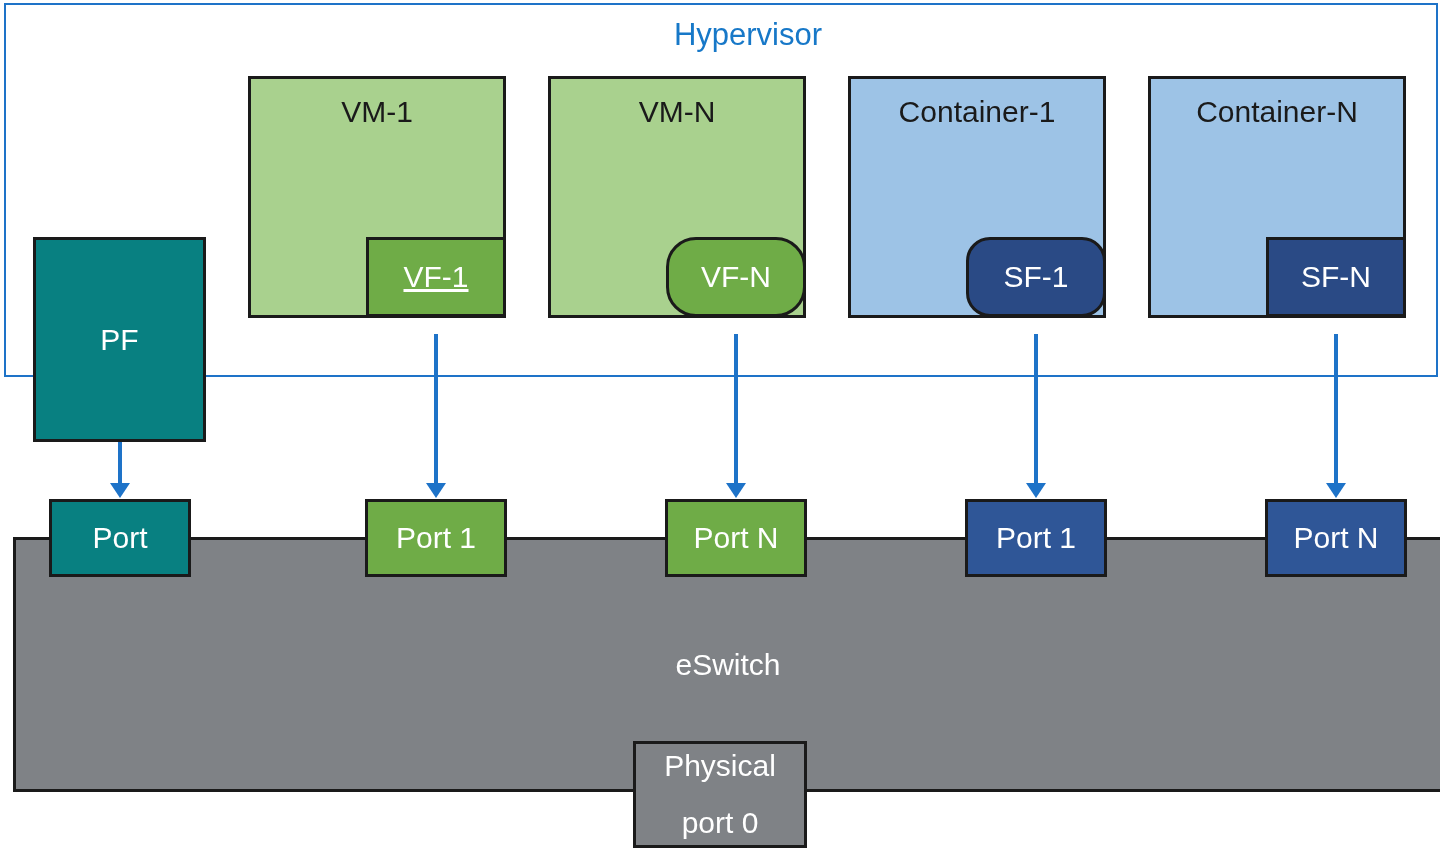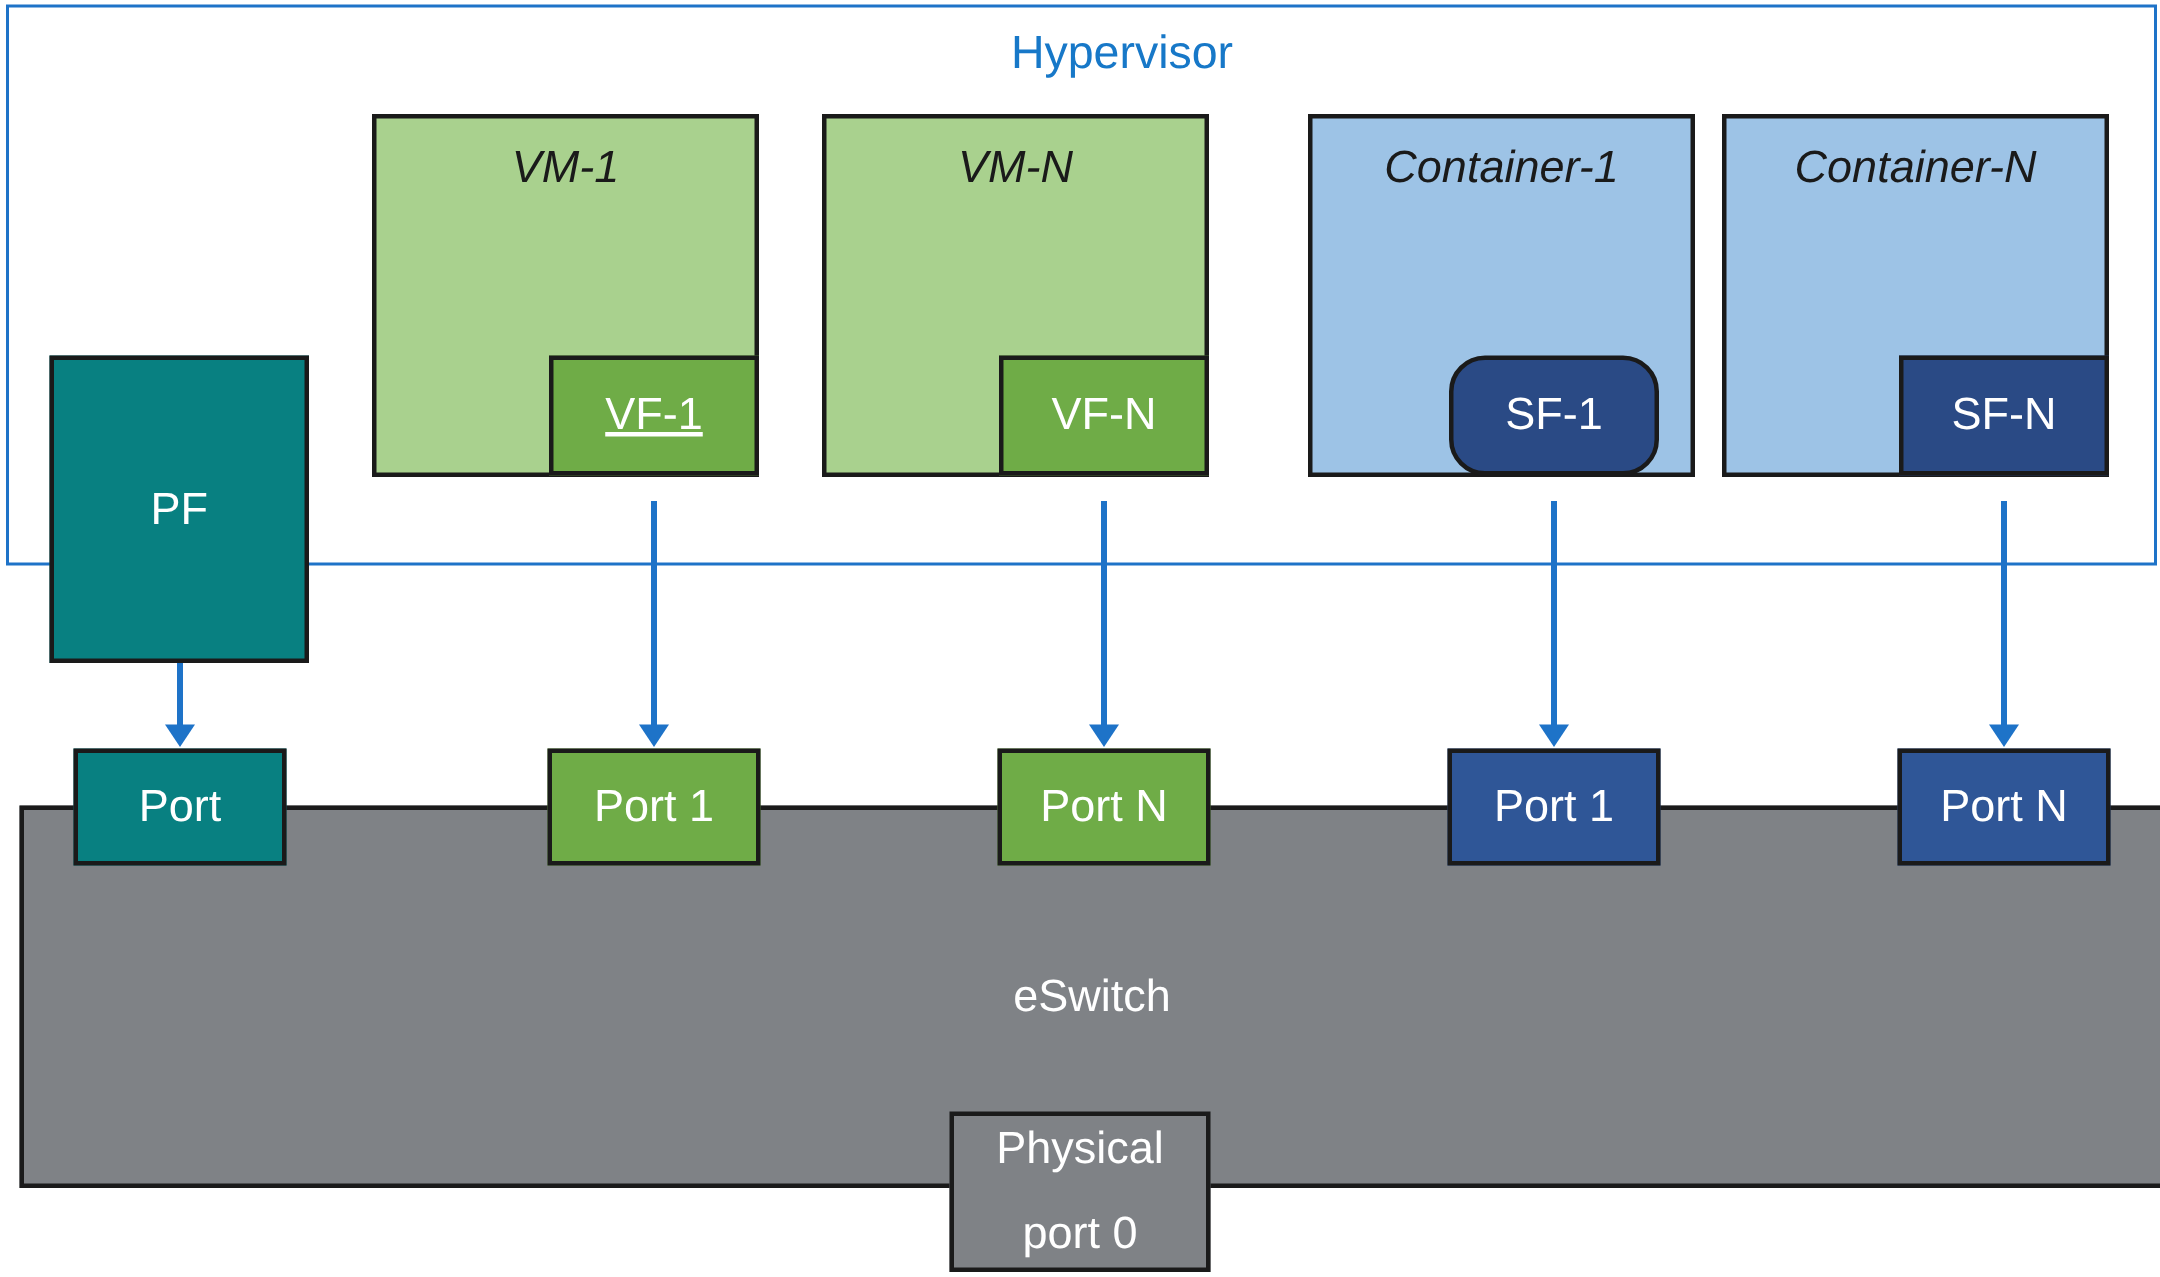--- a/index.html
+++ b/index.html
@@ -11,33 +11,33 @@
   .hypervisor{
     position:absolute;left:4px;top:3px;width:1434px;height:374px;
     border:2.5px solid var(--blue-line);box-sizing:border-box;z-index:1;background:transparent;
   }
   .hv-title{
     position:absolute;left:0;top:17px;width:100%;text-align:center;
     font-size:31px;color:var(--blue-text);z-index:2;margin-left:28px;
   }
   
   .node{position:absolute;box-sizing:border-box;border:3px solid var(--border-dark);z-index:3;}
-  .guest{width:258px;height:242px;top:76px;font-style:italic;}
+  .guest{width:258px;height:242px;top:76px;}
   .guest .g-label{display:block;text-align:center;padding-top:16px;font-size:30px;color:#1a1a1a;}
   .vm{background:var(--light-green);}
   .ct{background:var(--light-blue);}
   .fn{
     position:absolute;width:140px;height:80px;top:237px;z-index:4;
     display:flex;align-items:center;justify-content:center;
     font-size:30px;color:#fff;border:3px solid var(--border-dark);box-sizing:border-box;
   }
   .vf{background:var(--green);}
   .sf{background:var(--navy);}
-  .vm1{left:248px;} .vmn{left:548px;} .ct1{left:848px;margin-left:24px;} .ctn{left:1148px;}
-  .vf1{left:366px;text-decoration:underline;} .vfn{left:666px;} .sf1{left:966px;border-radius:24px;} .sfn{left:1266px;}
+  .vm1{left:248px;} .vmn{left:548px;} .ct1{left:848px;} .ctn{left:1148px;}
+  .vf1{left:366px;text-decoration:underline;} .vfn{left:666px;border-radius:30px;} .sf1{left:966px;border-radius:24px;} .sfn{left:1266px;}
   
   .pf{
     left:33px;top:237px;width:173px;height:205px;background:var(--teal);
     display:flex;align-items:center;justify-content:center;font-size:30px;color:#fff;z-index:3;
   }
   
   .eswitch{
     position:absolute;left:13px;top:537px;width:1430px;height:255px;
     background:var(--gray);border:3px solid var(--border-dark);box-sizing:border-box;
     display:flex;align-items:center;justify-content:center;

